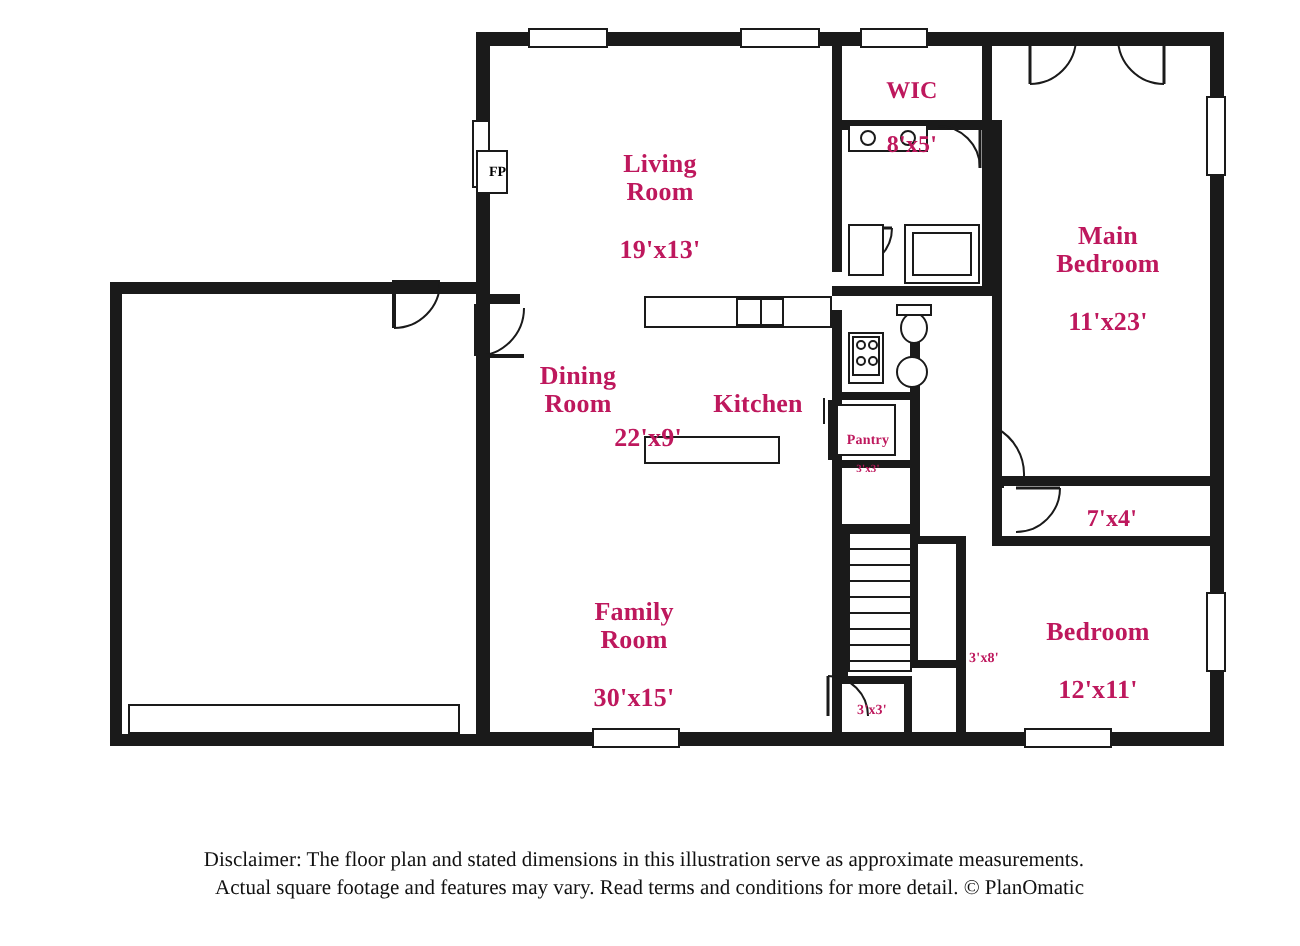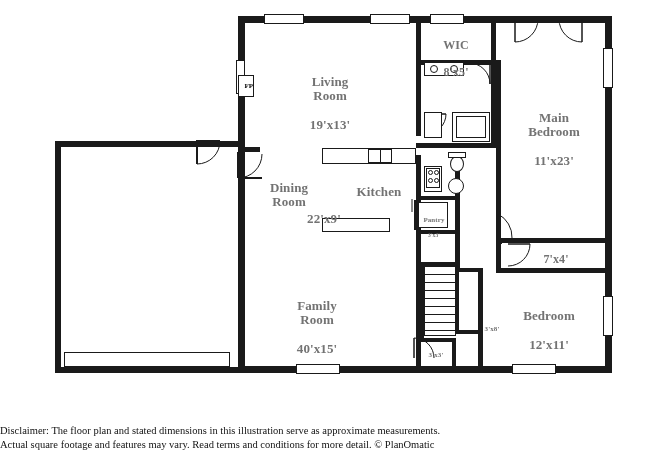--- a/index.html
+++ b/index.html
@@ -31,39 +31,39 @@
     background: #1a1a1a;
   }
 
   
   .label {
     position: absolute;
     text-align: center;
     line-height: 1.12;
     font-family: "Liberation Serif", serif;
     font-weight: bold;
-    color: #737373;
+    color: #be185d;
     white-space: pre-line;
     letter-spacing: 0.1px;
   }
   .label .nm { display: block; }
   .label .dim { display: block; }
 
   .lbl-lg { font-size: 13px; }
   .lbl-md { font-size: 12px; }
   .lbl-xs { font-size: 7px; }
   .lbl-xxs { font-size: 5.5px; }
 
   
   #disclaimer {
     position: absolute;
     left: 0;
     top: 424px;
     width: 542px;
-    text-align: left;
+    text-align: right;
     font-family: "Liberation Serif", serif;
     font-size: 10.5px;
     line-height: 1.35;
     color: #111111;
   }
 
   
   .door {
     position: absolute;
   }
@@ -315,29 +315,29 @@
   </div>
 
   <div class="label lbl-lg" style="left:246px; top:166px; width:86px;">
     <span class="nm">Dining
 Room</span>
   </div>
   <div class="label lbl-lg" style="left:286px; top:197px; width:76px;">
     <span class="dim">22'x9'</span>
   </div>
 
-  <div class="label lbl-lg" style="left:340px; top:170px; width:78px;">
+  <div class="label lbl-lg" style="left:340px; top:180px; width:78px;">
     <span class="nm">Kitchen</span>
   </div>
 
 
   <div class="label lbl-lg" style="left:262px; top:284px; width:110px;">
     <span class="nm">Family
 Room</span>
-    <span class="dim">40'x15'</span>
+    <span class="dim">30'x15'</span>
   </div>
 
   <div class="label lbl-xs" style="left:420px; top:209px; width:28px;">
     <span class="nm">Pantry</span>
     <span class="dim lbl-xxs">3'x3'</span>
   </div>
 
   <div class="label lbl-md" style="left:524px; top:240px; width:64px;">
     <span class="dim">7'x4'</span>
   </div>

